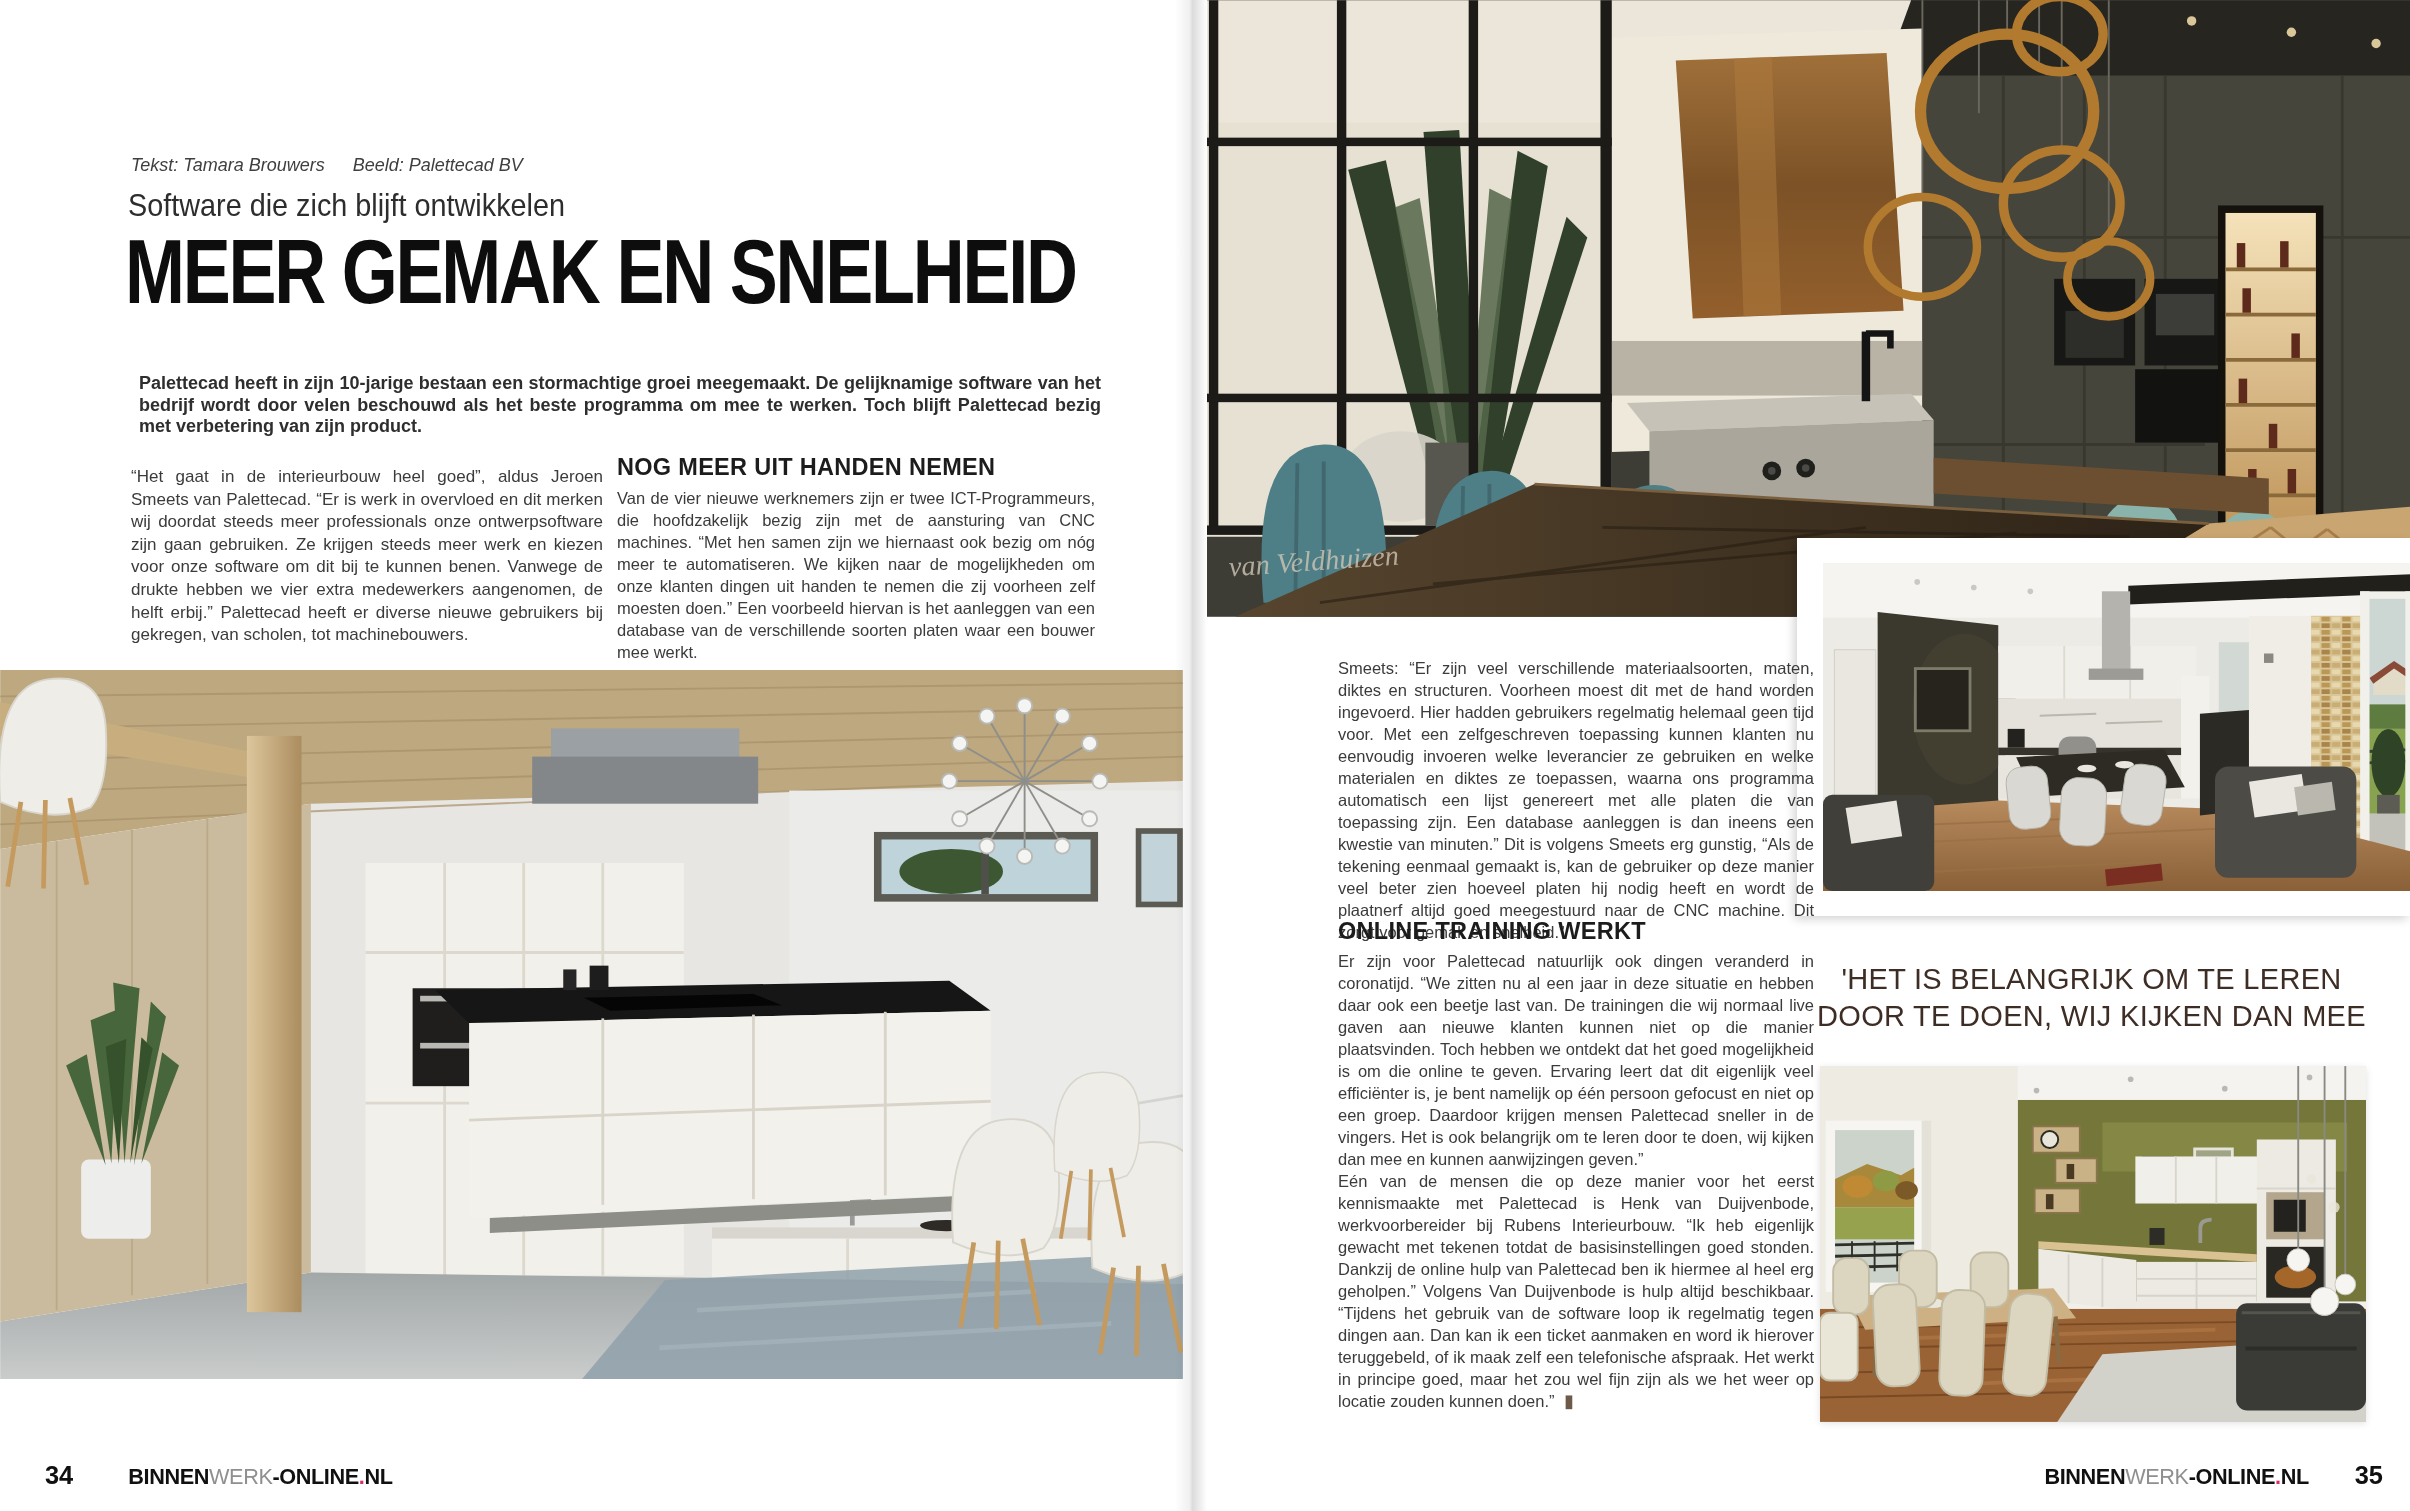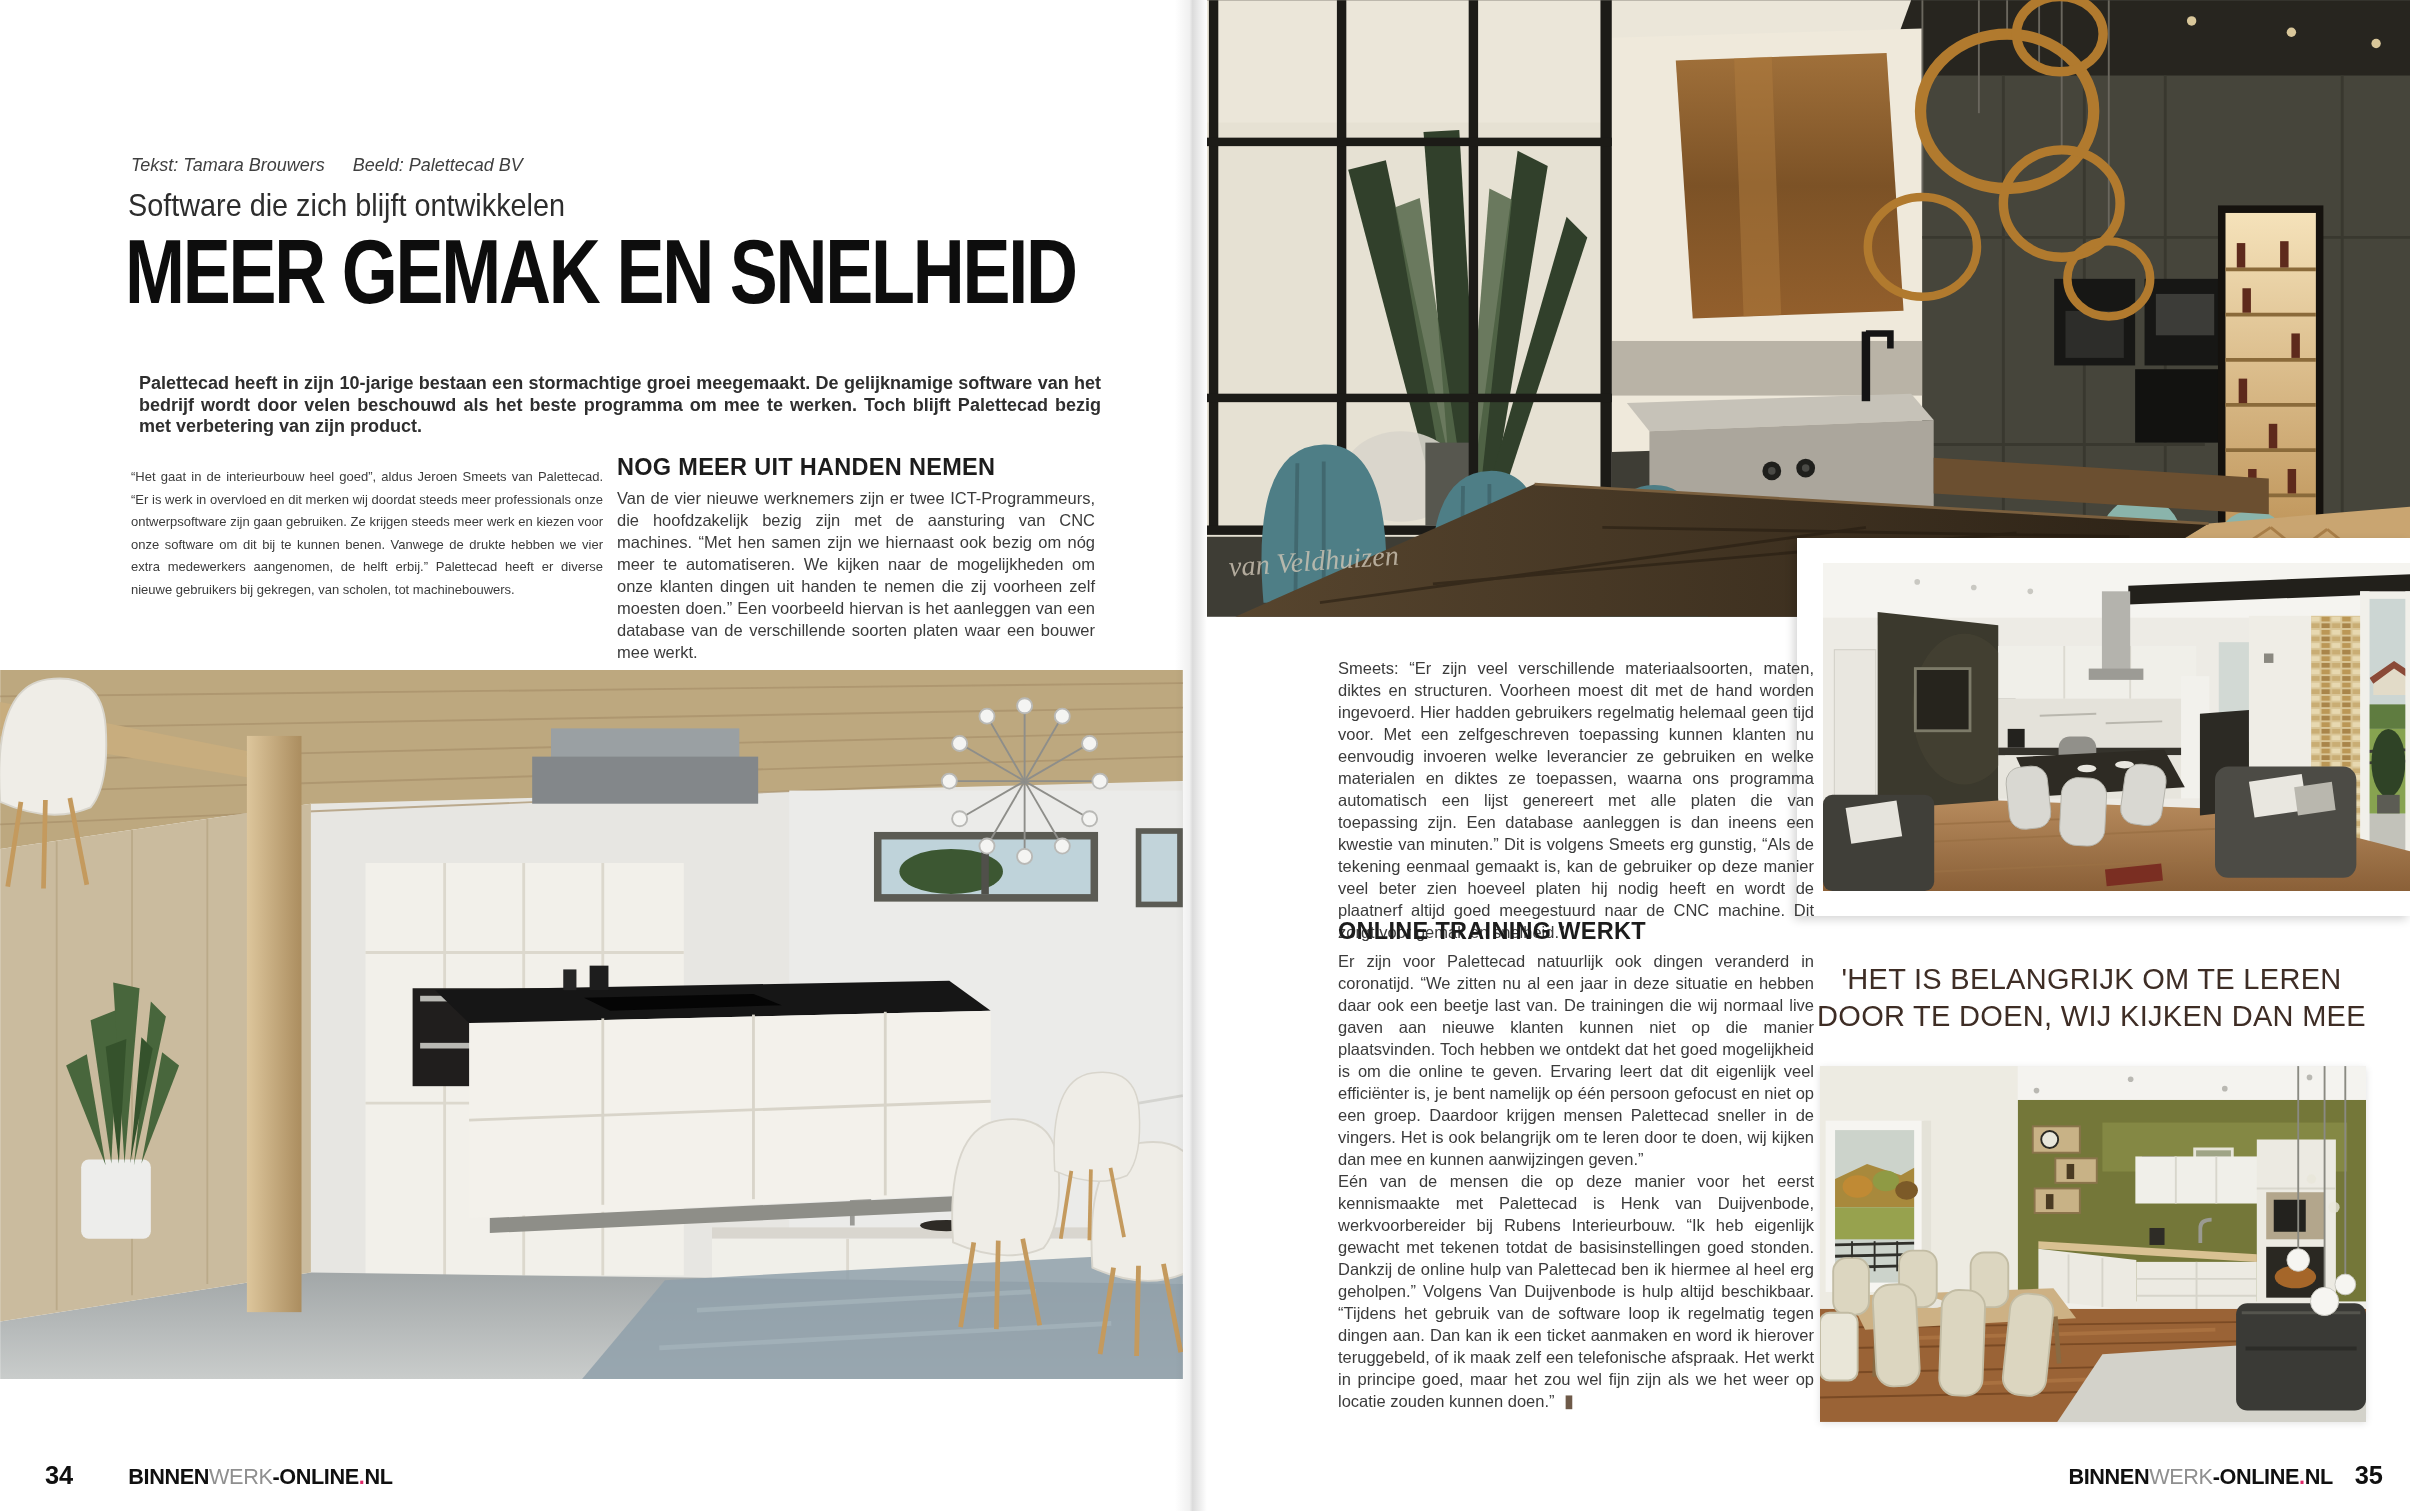--- a/index.html
+++ b/index.html
@@ -7,21 +7,21 @@
     width:2411px;height:1511px;position:relative;overflow:hidden;
     background:#ffffff;font-family:"Liberation Sans",sans-serif;color:#3b3b3b;
   }
   .abs{position:absolute;}
   
   .credit{left:131px;top:155px;font-size:18px;font-style:italic;color:#3f3f3f;}
   .credit .credit-image{margin-left:28px;margin-top:48px;}
   .kicker{left:128px;top:187px;font-size:32px;color:#2d2d2d;transform:scaleX(.9);transform-origin:left top;white-space:nowrap;}
   .headline{left:125px;top:227px;font-size:90px;font-weight:800;color:#0d0d0d;letter-spacing:-2.8px;line-height:1.02;transform:scaleX(.8);transform-origin:left top;white-space:nowrap;}
   .intro{left:131px;top:365px;width:962px;font-size:18px;font-weight:700;line-height:21.7px;color:#2e2e2e;text-align:justify;}
-  .bodycol{font-size:13px;line-height:22.6px;text-align:justify;color:#3b3b3b;}
+  .bodycol{font-size:17px;line-height:22.6px;text-align:justify;color:#3b3b3b;}
   .col1{left:131px;top:466px;width:472px;}
   .sec-head{font-size:23.5px;font-weight:700;color:#1c1c1c;letter-spacing:0.3px;white-space:nowrap;}
   .sec1-head{left:617px;top:454px;}
   .col2{left:617px;top:487px;width:478px;font-size:16.5px;line-height:22px;}
   
   .rp-col{left:1338px;width:476px;font-size:16.5px;line-height:22px;text-align:justify;color:#3b3b3b;}
   .para1{top:657px;}
   .sec2-head{left:1338px;top:918px;}
   .para2{top:950px;}
   .para3{top:1170px;}
@@ -35,21 +35,21 @@
   .inset-frame svg{position:absolute;left:26px;top:24.5px;}
   .photo-green{left:1820px;top:1066px;box-shadow:0 1.9px 7.5px rgba(0,0,0,.12);}
   .gutter{left:1175px;top:0;width:32px;height:1511px;background:linear-gradient(to right,rgba(0,0,0,0),rgba(0,0,0,.06) 45%,rgba(0,0,0,.14) 55%,rgba(0,0,0,0));pointer-events:none;}
   
   .footer{top:1461px;display:flex;align-items:baseline;}
   .footer-left{left:45px;}
   .footer-right{right:28px;}
   .pagenum{font-size:25.4px;font-weight:700;color:#101010;}
   .logo{font-size:21.7px;font-weight:700;letter-spacing:-0.4px;color:#101010;white-space:nowrap;}
   .footer-left .logo{margin-left:55px;}
-  .footer-right .pagenum{margin-left:22px;text-align:center;}
+  .footer-right .pagenum{margin-left:46px;text-align:center;}
   .logo .lt{font-weight:400;color:#8f8f8f;}
   .logo .dot{color:#e02a6a;}
 </style>
 </head>
 <body>
 
 <div class="abs credit">
   <span class="credit-text">Tekst: Tamara Brouwers</span><span class="credit-image">Beeld: Palettecad BV</span>
 </div>
 

